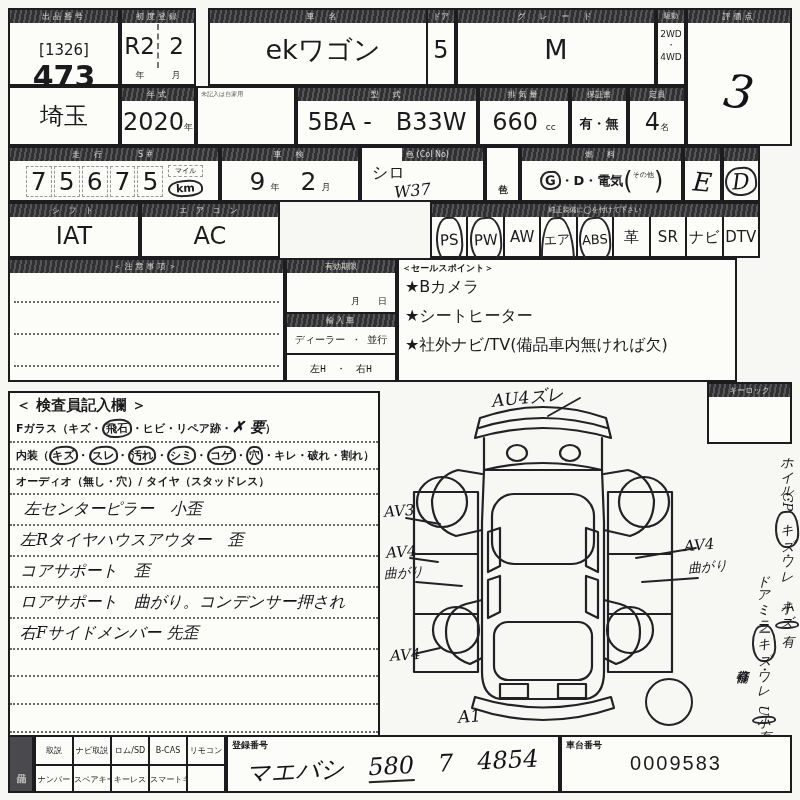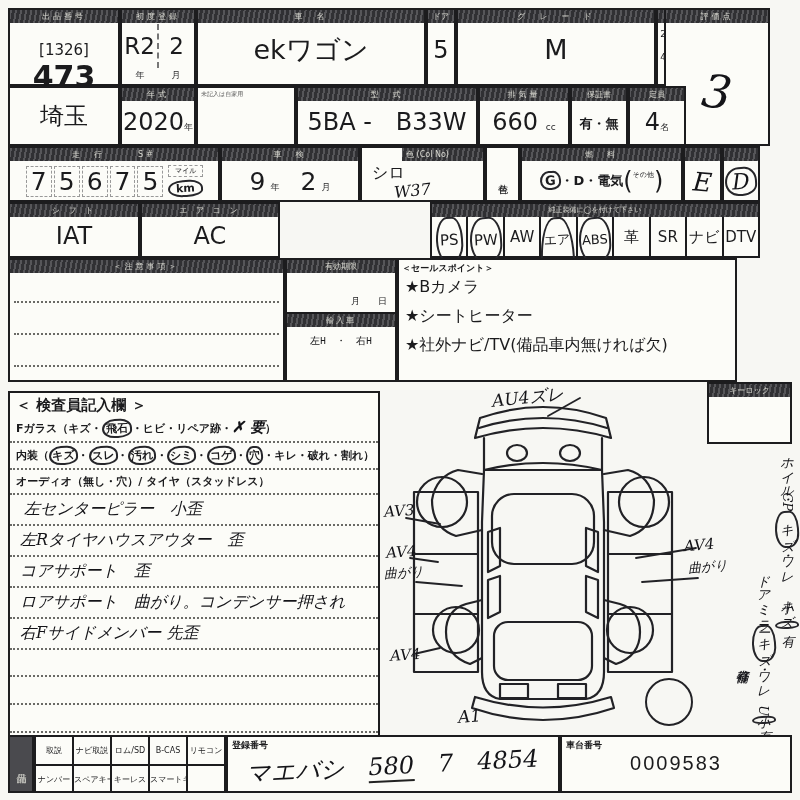--- a/index.html
+++ b/index.html
@@ -42,21 +42,21 @@
       <div style="flex:1;text-align:center;font-size:23px;">R2</div>
       <div style="width:0;height:44px;border-left:2px dashed #777;"></div>
       <div style="flex:1;text-align:center;font-size:23px;">2</div>
     </div>
     <div class="row" style="justify-content:space-around;">
       <span class="unit">年</span>
       <span class="unit">月</span>
     </div>
   </div>
 
-  <div class="cell" style="left:196px;top:8px;width:230px;height:78px;">
+  <div class="cell" style="left:208px;top:8px;width:230px;height:78px;">
     <div class="hdr">車　名</div>
     <div class="val big" style="margin-top:12px;">ekワゴン</div>
   </div>
 
   <div class="cell" style="left:426px;top:8px;width:30px;height:78px;">
     <div class="hdr" style="letter-spacing:0;">ドア</div>
     <div class="val" style="margin-top:14px;">5</div>
   </div>
 
   <div class="cell" style="left:456px;top:8px;width:200px;height:78px;">
@@ -64,21 +64,21 @@
     <div class="val big" style="margin-top:12px;">M</div>
   </div>
 
   <div class="cell" style="left:656px;top:8px;width:30px;height:78px;">
     <div class="hdr" style="letter-spacing:0;font-size:7px;">駆動</div>
     <div style="font-size:9px;text-align:center;margin-top:6px;">2WD</div>
     <div style="font-size:9px;text-align:center;">・</div>
     <div style="font-size:9px;text-align:center;">4WD</div>
   </div>
 
-  <div class="cell" style="left:664px;top:8px;width:106px;height:138px;">
+  <div class="cell" style="left:686px;top:8px;width:106px;height:138px;">
     <div class="hdr">評価点</div>
     <div class="hand" style="font-size:46px;text-align:center;margin-top:42px;transform:rotate(8deg);">3</div>
   </div>
 
   <div class="cell" style="left:8px;top:86px;width:112px;height:60px;">
     <div class="val" style="margin-top:15px;">埼玉</div>
   </div>
 
   <div class="cell" style="left:120px;top:86px;width:76px;height:60px;">
     <div class="hdr">年式</div>
@@ -191,20 +191,21 @@
     <div class="hdr">＜注意事項＞</div>
     <div class="dash" style="height:28px;margin:0 4px;"></div>
     <div class="dash" style="height:30px;margin:0 4px;"></div>
     <div class="dash" style="height:30px;margin:0 4px;"></div>
   </div>
 
   <div class="cell" style="left:285px;top:258px;width:112px;height:124px;font-family:Liberation Mono, monospace;">
     <div class="hdr" style="letter-spacing:0;">有効期限</div>
     <div style="font-size:9px;text-align:right;padding:22px 8px 4px 0;border-bottom:2px solid #1c1c1e;"><span>月</span>　　<span>日</span></div>
     <div class="hdr" style="letter-spacing:2px;">輸入車</div>
+    <div style="font-size:10px;text-align:center;padding:6px 0;border-bottom:2px solid #1c1c1e;">ディーラー ・ 並行</div>
     <div style="font-size:10px;text-align:center;padding:7px 0;">左H　・　右H</div>
   </div>
 
   <div class="cell" style="left:397px;top:258px;width:340px;height:124px;">
     <div style="font-size:9px;font-weight:bold;padding:2px 0 0 3px;">＜セールスポイント＞</div>
     <div style="font-size:16px;padding:2px 0 0 6px;">★Bカメラ</div>
     <div style="font-size:16px;padding:8px 0 0 6px;">★シートヒーター</div>
     <div style="font-size:16px;padding:8px 0 0 6px;">★社外ナビ/TV(備品車内無ければ欠)</div>
   </div>
 

